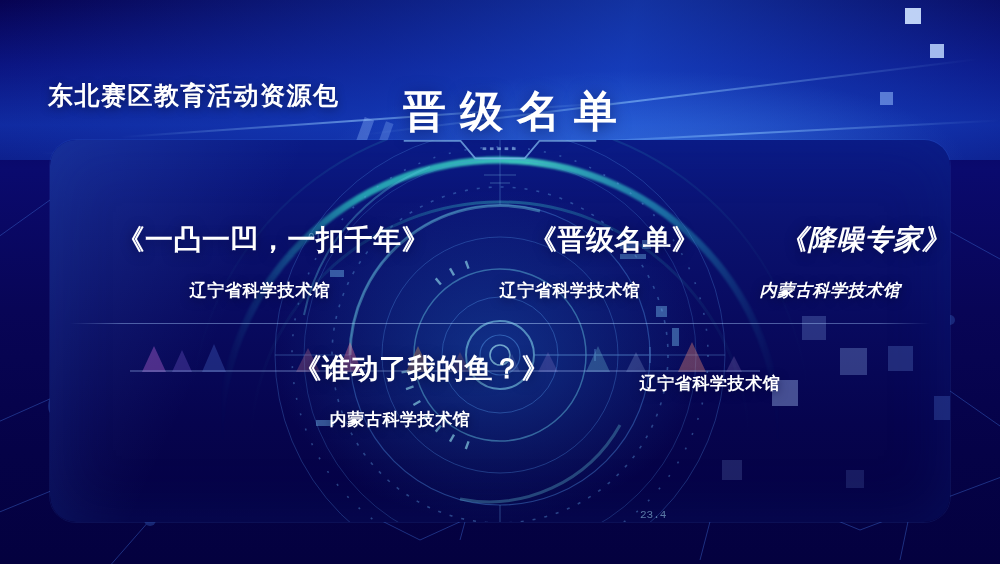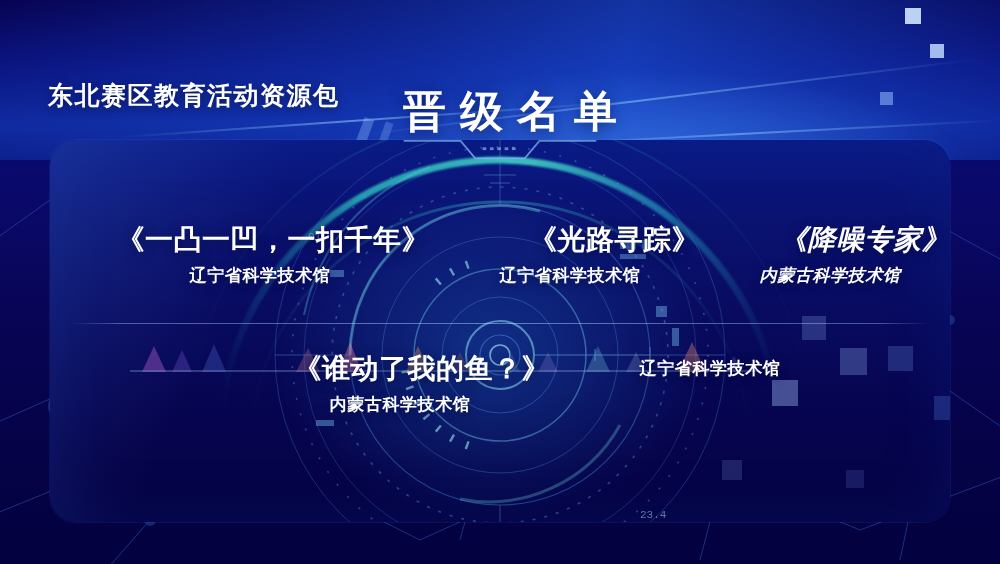--- a/index.html
+++ b/index.html
@@ -108,21 +108,21 @@
   }
 
   .entry{ position:absolute; text-align:center; }
   .entry .etitle{
     font-size:28px; font-weight:bold; color:#ffffff; white-space:nowrap;
     line-height:1.25; letter-spacing:.5px;
     text-shadow:0 2px 12px rgba(0,8,50,.6);
     text-align:right;
   }
   .entry .eorg{
-    margin-top:9px;
+    margin-top:24px;
     font-size:17px; font-weight:bold; color:#ffffff; white-space:nowrap;
     letter-spacing:.6px; line-height:1.2;
     text-shadow:0 2px 10px rgba(0,8,50,.6);
   }
 </style>
 </head>
 <body>
 
 <div id="stage">
 
@@ -302,21 +302,21 @@
     <div class="sq" style="left:796px; top:330px; width:18px; height:18px; background:rgba(110,145,215,.18);"></div>
 
     <div class="divider"></div>
 
     <div class="entry" style="left:40px; top:82px; width:340px;">
       <div class="etitle">《一凸一凹，一扣千年》</div>
       <div class="eorg">辽宁省科学技术馆</div>
     </div>
 
     <div class="entry" style="left:390px; top:82px; width:260px;">
-      <div class="etitle">《光路寻踪》</div>
+      <div class="etitle">《晋级名单》</div>
       <div class="eorg">辽宁省科学技术馆</div>
     </div>
 
     <div class="entry" style="left:660px; top:82px; width:240px;font-style:italic;">
       <div class="etitle">《降噪专家》</div>
       <div class="eorg">内蒙古科学技术馆</div>
     </div>
 
     <div class="entry" style="left:200px; top:211px; width:300px;">
       <div class="etitle">《谁动了我的鱼？》</div>

